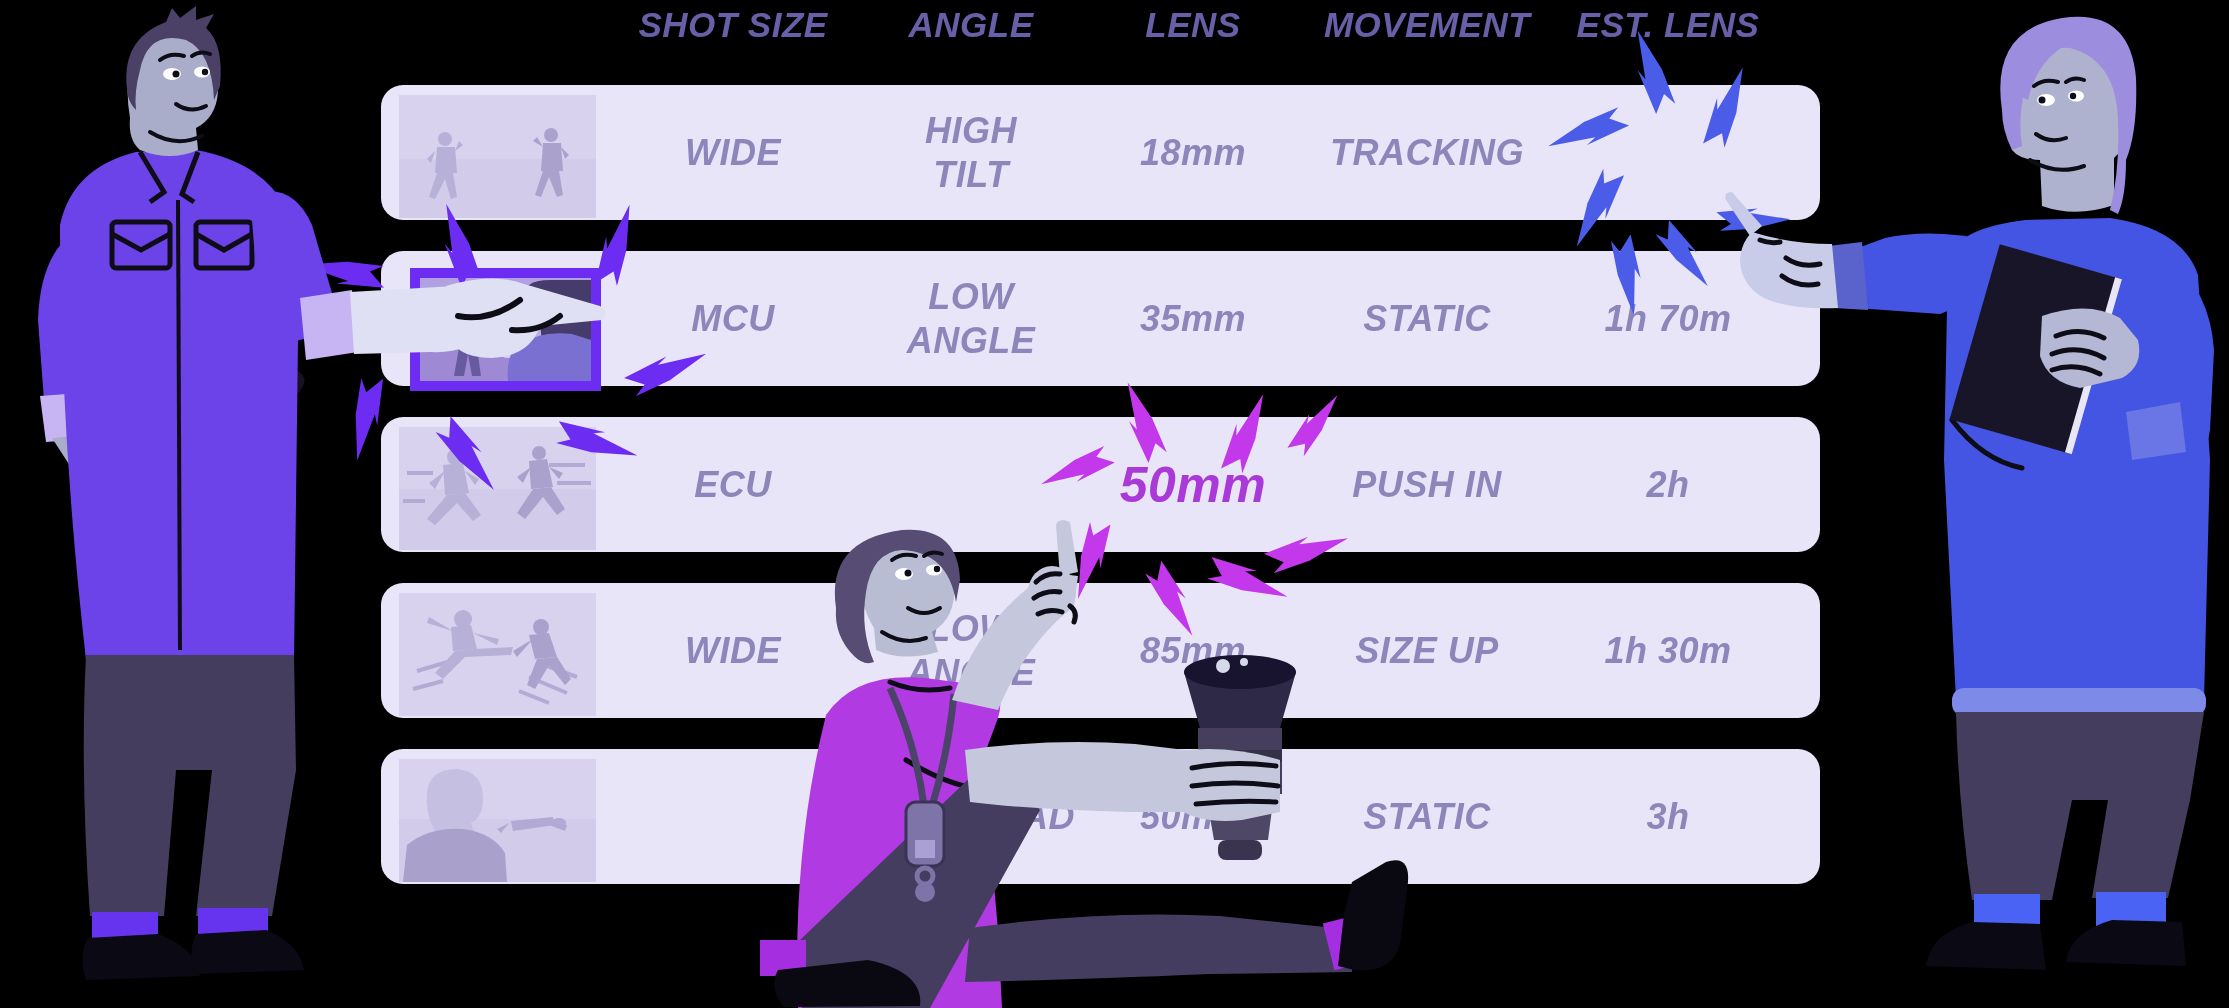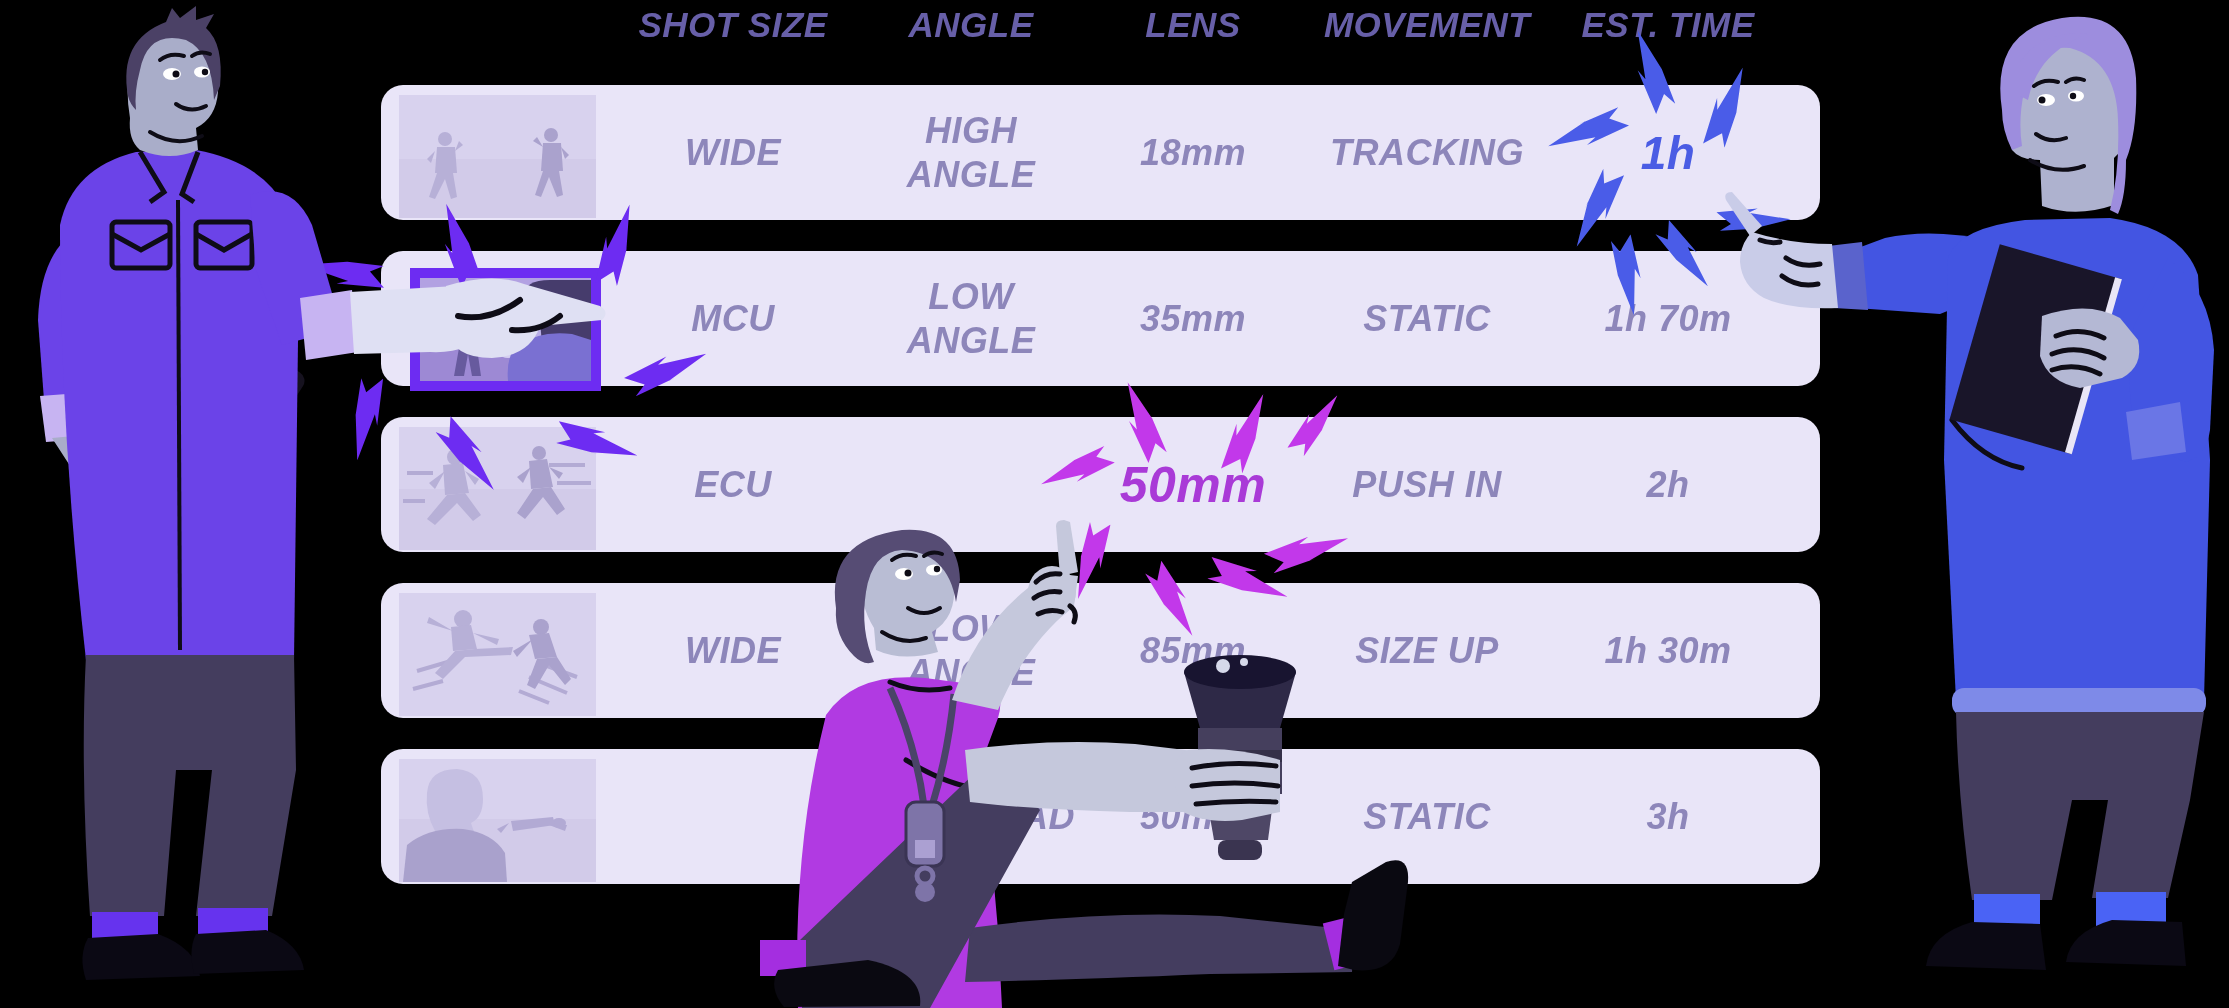--- a/index.html
+++ b/index.html
@@ -35,21 +35,21 @@
   <path id="boltP" d="M0,30 L33,7 L27,15 L66,0 L38,27 L44,23 L12,44 L18,33 Z"></path>
 </defs>
   </svg>
 
 <div id="stage">
 
   <div class="hdr h-shot">SHOT SIZE</div>
   <div class="hdr h-angle">ANGLE</div>
   <div class="hdr h-lens">LENS</div>
   <div class="hdr h-move">MOVEMENT</div>
-  <div class="hdr h-est">EST. TIME</div>
+  <div class="hdr h-est">EST. LENS</div>
 
   <div class="row r1">
     <div class="thumb">
       <svg viewBox="0 0 197 123">
         <rect width="197" height="123" fill="#d8d2ee"></rect>
           <rect y="64" width="197" height="59" fill="#d2cbe9"></rect>
         <g fill="#b7b0d7">
             <circle cx="46" cy="44" r="7"></circle>
             <path d="M38,52 L56,52 L58,78 L36,78 Z"></path>
             <path d="M36,56 L28,64 L32,68 Z M56,56 L64,50 L60,46 Z"></path>
@@ -57,24 +57,23 @@
           </g>
         <g fill="#aaa2cd">
             <circle cx="152" cy="40" r="7"></circle>
             <path d="M144,48 L162,48 L164,76 L142,76 Z"></path>
             <path d="M144,52 L134,46 L138,42 Z M162,52 L170,60 L166,64 Z"></path>
             <path d="M144,76 L136,100 L142,102 L150,82 L158,102 L164,100 L160,76 Z"></path>
           </g>
       </svg>
     </div>
     <div class="cell c-shot">WIDE</div>
-    <div class="cell c-angle">HIGH ANGLE</div>
+    <div class="cell c-angle">HIGH TILT</div>
     <div class="cell c-lens">18mm</div>
     <div class="cell c-move">TRACKING</div>
-    <div class="cell c-est hl-blue">1h</div>
   </div>
 
   <div class="row r2">
     <div class="thumb-sel">
       <svg viewBox="0 0 171 103">
         <rect width="171" height="103" fill="#b2a1e2"></rect>
           <rect y="55" width="171" height="48" fill="#9d89d4"></rect>
         <g>
             <circle cx="47" cy="27" r="8" fill="#c3bbe4"></circle>
             <path d="M38,35 L57,35 L59,70 L36,70 Z" fill="#7e71c4"></path>

